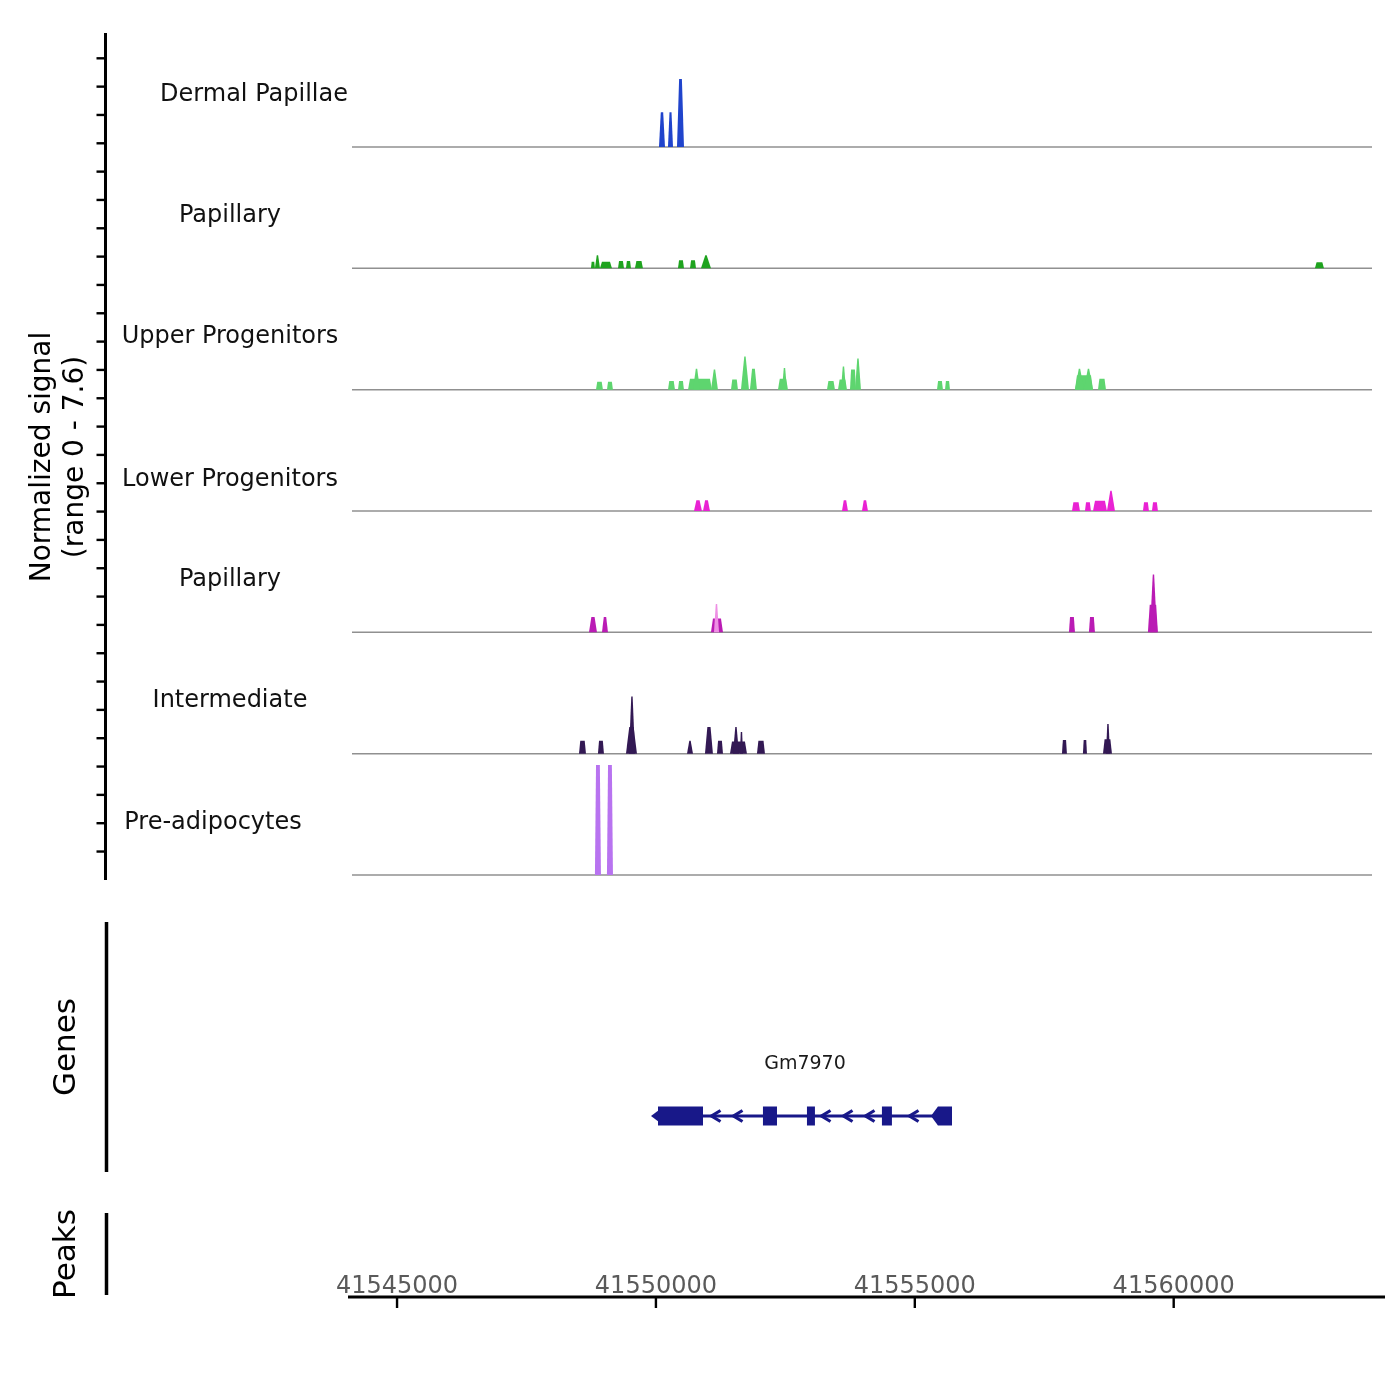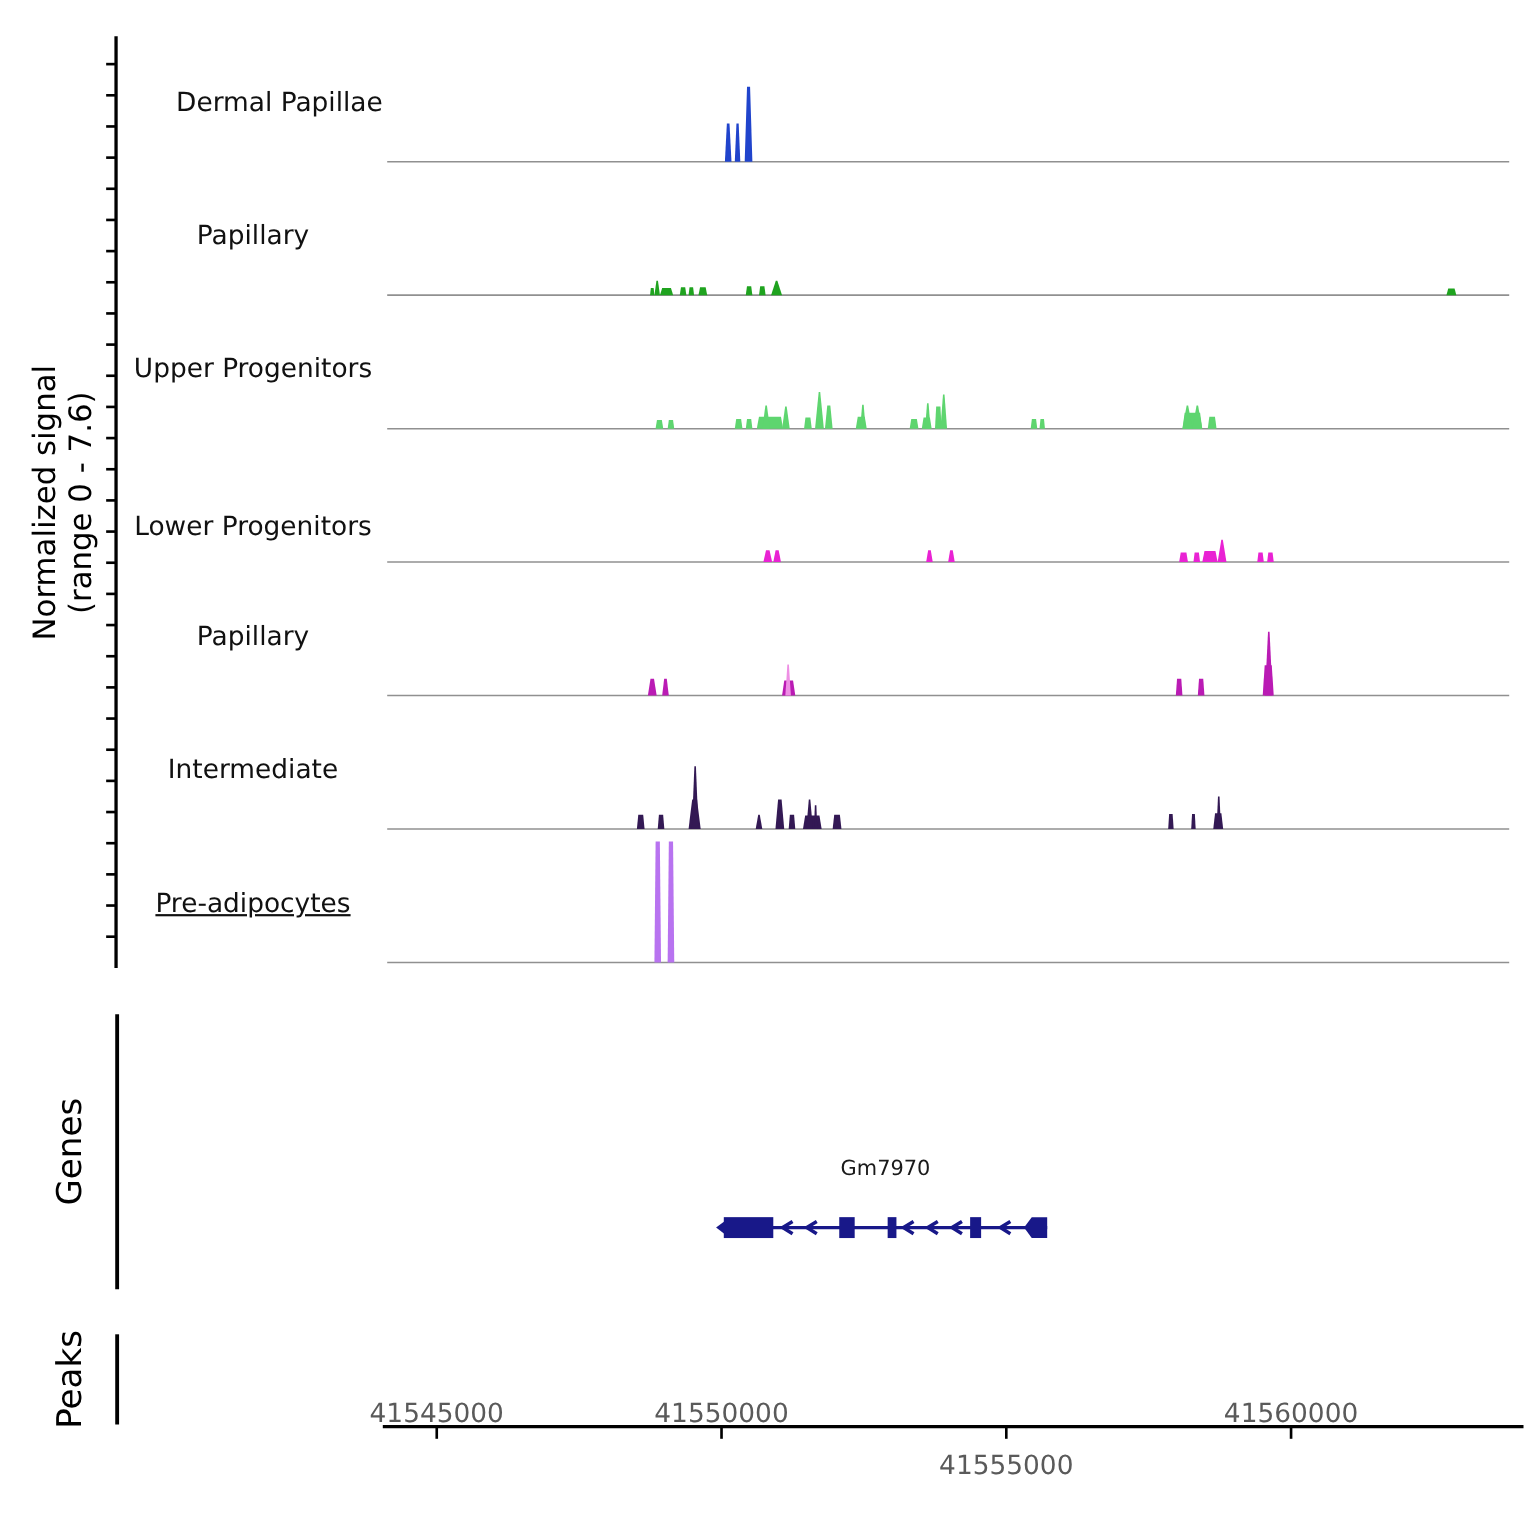--- a/index.html
+++ b/index.html
@@ -181,26 +181,26 @@
     <div>Normalized signal</div>
     <div>(range 0 - 7.6)</div>
   </div>
 
   <div class="tracklab" style="left: 230px; top: 92.5px; margin-left: 24px;">Dermal Papillae</div>
   <div class="tracklab" style="left: 230px; top: 213.8px;">Papillary</div>
   <div class="tracklab" style="left: 230px; top: 335.2px;">Upper Progenitors</div>
   <div class="tracklab" style="left: 230px; top: 478px;">Lower Progenitors</div>
   <div class="tracklab" style="left: 230px; top: 577.8px;">Papillary</div>
   <div class="tracklab" style="left: 230px; top: 699.2px;">Intermediate</div>
-  <div class="tracklab" style="left: 230px; top: 820.5px; text-decoration: underline;">Pre-adipocytes</div>
+  <div class="tracklab" style="left: 213px; top: 820.5px;">Pre-adipocytes</div>
 
   <div id="genes-label" class="seclab">Genes</div>
   <div id="peaks-label" class="seclab">Peaks</div>
 
   <div id="gene-name" class="genename" style="left: 804.994px; top: 1016px;">Gm7970</div>
 
   <div class="xticklab" style="left: 397.046px;">41545000</div>
   <div class="xticklab" style="left: 655.929px;">41550000</div>
-  <div class="xticklab" style="left: 914.812px; margin-top: 47px;">41555000</div>
+  <div class="xticklab" style="left: 914.812px;">41555000</div>
   <div class="xticklab" style="left: 1173.7px;">41560000</div>
 
 
 </div>
 
 </body></html>

